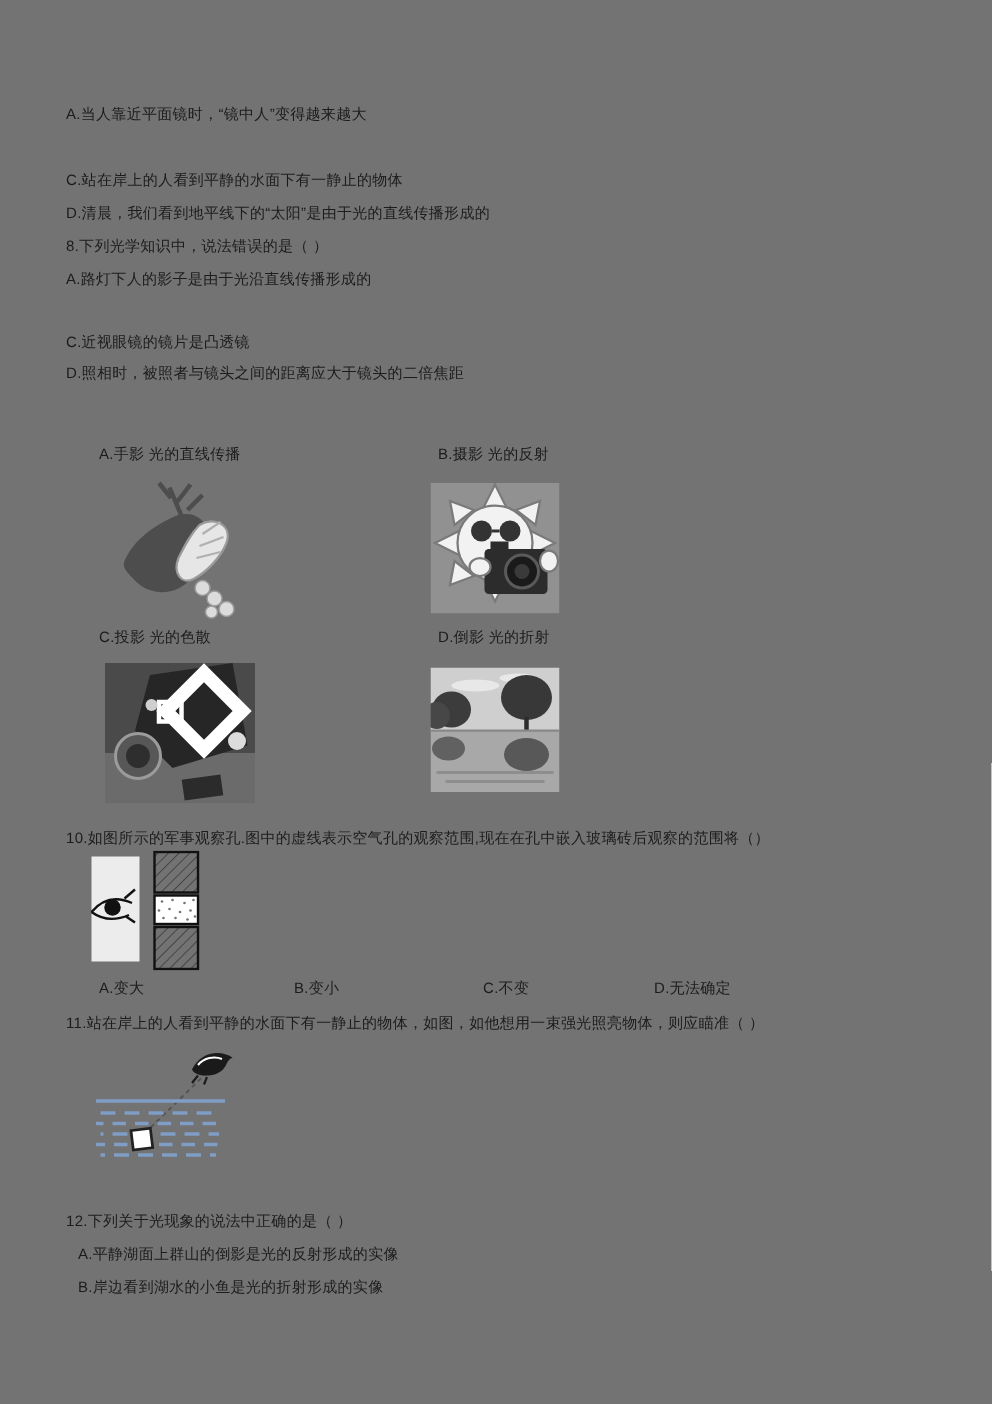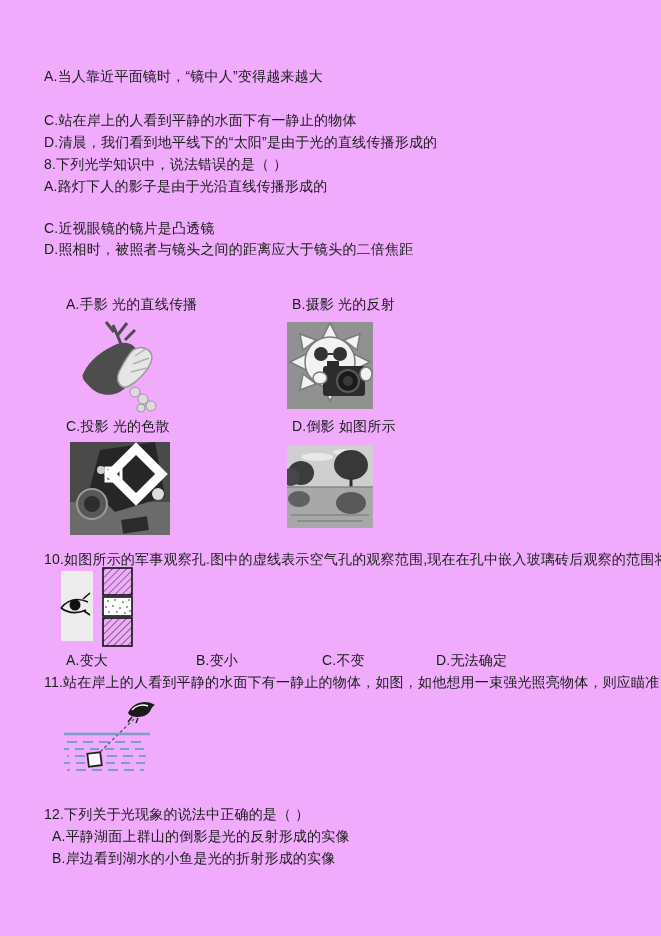--- a/index.html
+++ b/index.html
@@ -1,19 +1,19 @@
 <!DOCTYPE html>
 <html><head>
 <meta charset="utf-8">
 <style>
   html,body{margin:0;padding:0;background:#fff;}
   .page{
-    position:relative;width:661px;height:936px;background:#f0abfc;
+    position:relative;width:661px;height:936px;background:#737373;
     font-family:"Liberation Sans","DejaVu Sans",sans-serif;
-    font-size:14px;color:#1c1c1c;overflow:hidden;
+    font-size:10px;color:#1c1c1c;overflow:hidden;
   }
   .line{position:absolute;left:44px;white-space:nowrap;letter-spacing:.2px;line-height:17px;}
   .wrap{position:absolute;left:44px;width:580px;line-height:22px;letter-spacing:.2px;}
   .row{position:absolute;left:0;width:661px;height:20px;margin-left:19px;}
   .row span{position:absolute;white-space:nowrap;letter-spacing:.2px;}
   .indent{left:52px;}
   .fig{position:absolute;}
   svg{display:block;}
 </style>
 </head>
@@ -70,21 +70,21 @@
       <rect x="40" y="39" width="12" height="6" fill="#2c2c2c"></rect>
       <circle cx="61" cy="59" r="11" fill="#1a1a1a" stroke="#5a5a5a" stroke-width="2"></circle>
       <circle cx="61" cy="59" r="5" fill="#3a3a3a"></circle>
       <ellipse cx="33" cy="56" rx="7" ry="6" fill="#f2f2f2" stroke="#7a7a7a" stroke-width="1.5"></ellipse>
       <ellipse cx="79" cy="52" rx="6" ry="7" fill="#f2f2f2" stroke="#7a7a7a" stroke-width="1.5"></ellipse>
     </svg>
   </div>
 
   <div class="row" style="top:418px">
     <span style="left:47px">C.投影 光的色散</span>
-    <span style="left:273px">D.倒影 如图所示</span>
+    <span style="left:273px">D.倒影 光的折射</span>
   </div>
 
   <div class="fig" style="left:70px;top:442px">
     <svg width="100" height="93" viewBox="0 0 100 93">
       <rect x="0" y="0" width="100" height="93" fill="#4a4a4a"></rect>
       <rect x="0" y="60" width="100" height="33" fill="#6b6b6b"></rect>
       <polygon points="30,8 85,0 95,55 45,70 20,45" fill="#262626"></polygon>
       <rect x="48" y="14" width="36" height="36" fill="none" stroke="#ffffff" stroke-width="9" transform="rotate(45 66 32)"></rect>
       <rect x="36" y="26" width="15" height="13" fill="none" stroke="#ffffff" stroke-width="3"></rect>
       <circle cx="22" cy="62" r="15" fill="#575757" stroke="#9b9b9b" stroke-width="2"></circle>

